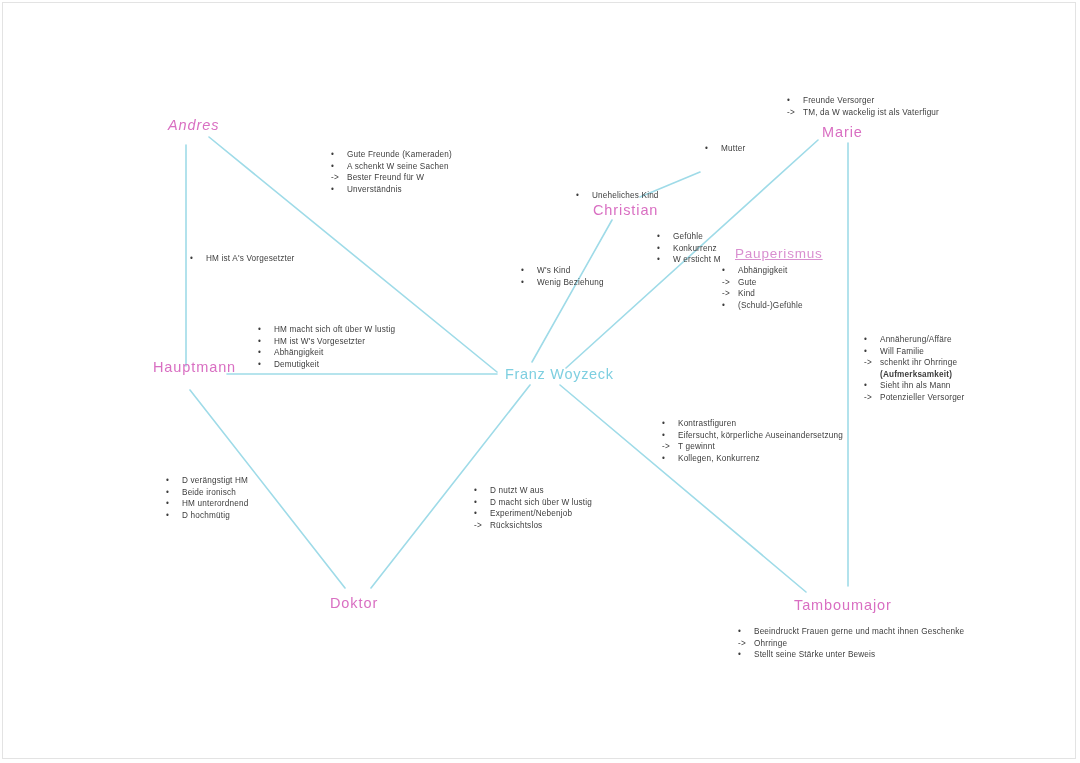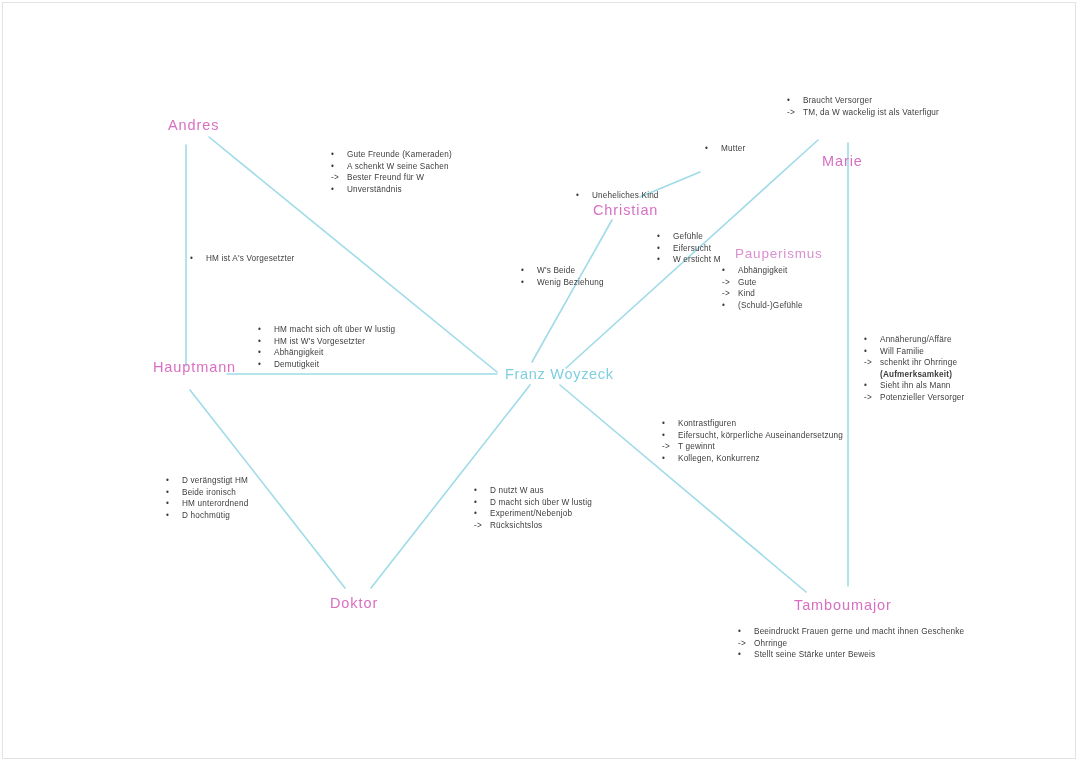--- a/index.html
+++ b/index.html
@@ -100,27 +100,27 @@
       <line x1="848" y1="586" x2="848" y2="143"></line>
 
       <line x1="818" y1="140" x2="566" y2="368"></line>
 
       <line x1="612" y1="220" x2="532" y2="362"></line>
 
       <line x1="640" y1="197" x2="700" y2="172"></line>
     </g>
   </svg>
 
-  <div class="node" style="left:168px; top:117px;">Andres</div>
+  <div class="node" style="left:168px; top:117px;font-style:italic;">Andres</div>
   <div class="node" style="left:153px; top:359px;">Hauptmann</div>
   <div class="node" style="left:330px; top:595px;text-align:right;">Doktor</div>
   <div class="node" style="left:794px; top:597px;">Tamboumajor</div>
-  <div class="node" style="left:822px; top:124px;margin-top:29px;">Marie</div>
+  <div class="node" style="left:822px; top:124px;">Marie</div>
   <div class="node" style="left:593px; top:202px;">Christian</div>
-  <div class="node sub" style="left:735px; top:246px;">Pauperismus</div>
+  <div class="node sub" style="left:735px; top:246px;text-decoration:underline;">Pauperismus</div>
   <div class="node center" style="left:505px; top:366px;">Franz Woyzeck</div>
 
   <div class="bullets" style="left:331px; top:149px;">
       <span class="row"><span class="mk">•</span><span>Gute Freunde (Kameraden)</span></span>
       <span class="row"><span class="mk">•</span><span>A schenkt W seine Sachen</span></span>
       <span class="row"><span class="mk">-&gt;</span><span>Bester Freund für W</span></span>
       <span class="row"><span class="mk">•</span><span>Unverständnis</span></span>
     </div>
   <div class="bullets" style="left:190px; top:253px;">
       <span class="row"><span class="mk">•</span><span>HM ist A's Vorgesetzter</span></span>
@@ -156,36 +156,36 @@
     </div>
   <div class="bullets" style="left:864px; top:334px;">
       <span class="row"><span class="mk">•</span><span>Annäherung/Affäre</span></span>
       <span class="row"><span class="mk">•</span><span>Will Familie</span></span>
       <span class="row"><span class="mk">-&gt;</span><span>schenkt ihr Ohrringe</span></span>
       <span class="row cont"><span class="mk"></span><span>(Aufmerksamkeit)</span></span>
       <span class="row"><span class="mk">•</span><span>Sieht ihn als Mann</span></span>
       <span class="row"><span class="mk">-&gt;</span><span>Potenzieller Versorger</span></span>
     </div>
   <div class="bullets" style="left:787px; top:95px;">
-      <span class="row"><span class="mk">•</span><span>Braucht Versorger</span></span>
+      <span class="row"><span class="mk">•</span><span>Freunde Versorger</span></span>
       <span class="row"><span class="mk">-&gt;</span><span>TM, da W wackelig ist als Vaterfigur</span></span>
     </div>
   <div class="bullets" style="left:705px; top:143px;">
       <span class="row"><span class="mk">•</span><span>Mutter</span></span>
     </div>
   <div class="bullets" style="left:576px; top:190px;">
       <span class="row"><span class="mk">•</span><span>Uneheliches Kind</span></span>
     </div>
   <div class="bullets" style="left:521px; top:265px;">
-      <span class="row"><span class="mk">•</span><span>W's Beide</span></span>
+      <span class="row"><span class="mk">•</span><span>W's Kind</span></span>
       <span class="row"><span class="mk">•</span><span>Wenig Beziehung</span></span>
     </div>
   <div class="bullets" style="left:657px; top:231px;">
       <span class="row"><span class="mk">•</span><span>Gefühle</span></span>
-      <span class="row"><span class="mk">•</span><span>Eifersucht</span></span>
+      <span class="row"><span class="mk">•</span><span>Konkurrenz</span></span>
       <span class="row"><span class="mk">•</span><span>W ersticht M</span></span>
     </div>
   <div class="bullets" style="left:722px; top:265px;">
       <span class="row"><span class="mk">•</span><span>Abhängigkeit</span></span>
       <span class="row"><span class="mk">-&gt;</span><span>Gute</span></span>
       <span class="row"><span class="mk">-&gt;</span><span>Kind</span></span>
       <span class="row"><span class="mk">•</span><span>(Schuld-)Gefühle</span></span>
     </div>
 
 </div>

